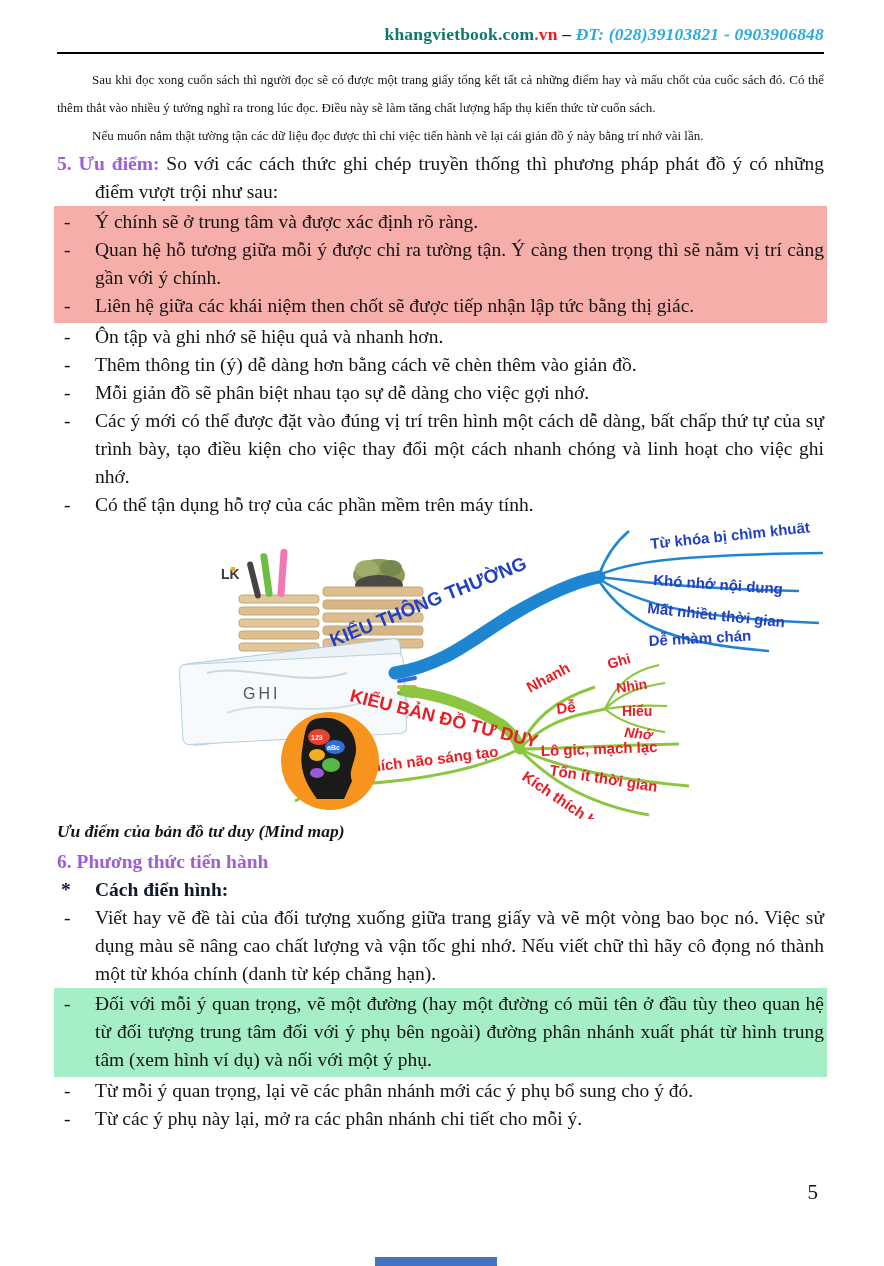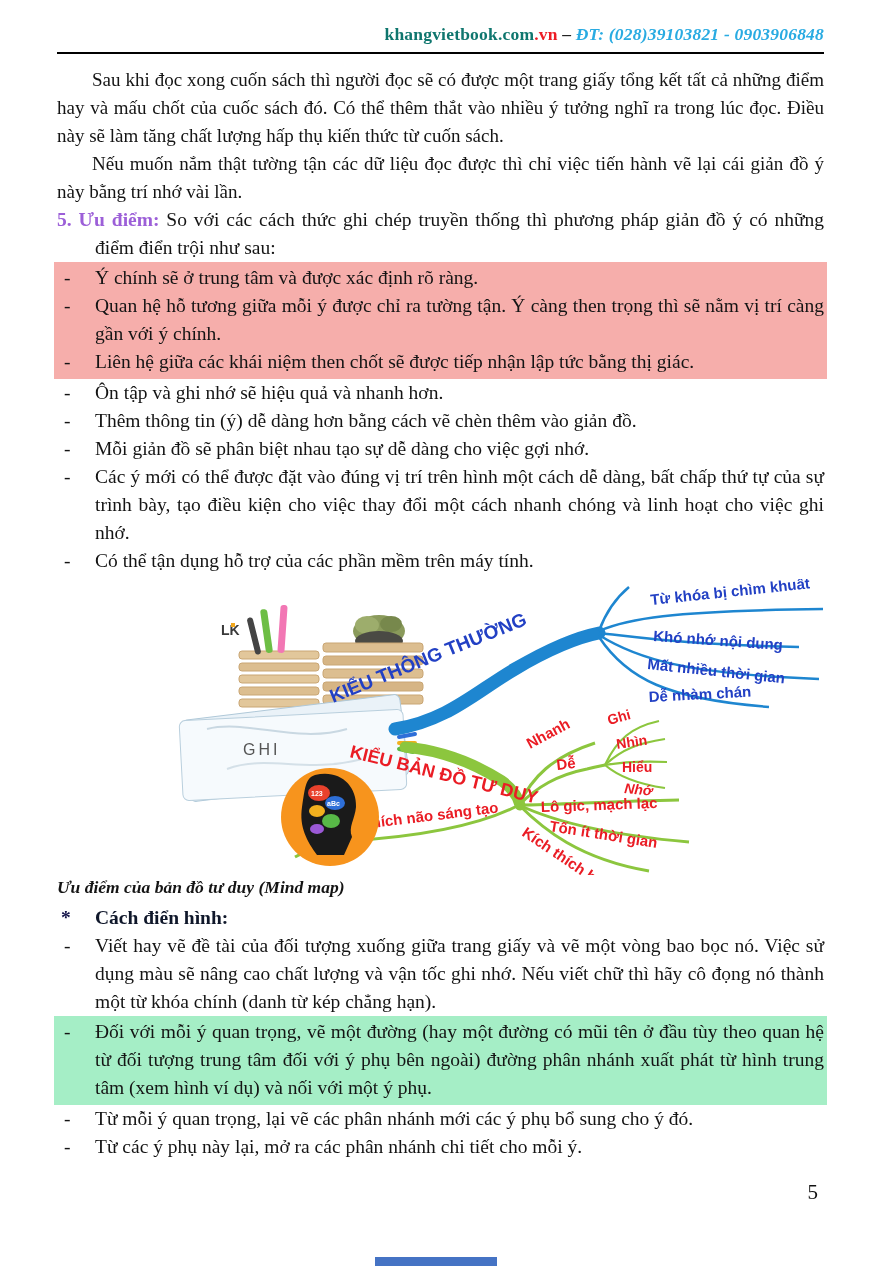--- a/index.html
+++ b/index.html
@@ -10,21 +10,21 @@
   }
   .content{padding:0 60px 0 57px;}
   
   .header{padding-top:24px;text-align:right;font-weight:bold;font-size:17.5px;letter-spacing:0.2px;}
   .header .site{color:#0f766e;}
   .header .suffix{color:#ED1C24;text-align:center;}
   .header .sep{color:#222;}
   .header .phone{color:#29ABE2;font-style:italic;}
   .rule{border:none;border-top:2.6px solid #000;margin:7px 0 12px 0;}
   
-  .para{font-size:19px;line-height:28px;text-align:justify;text-indent:35px;margin:0 0 0 0;}
+  .para{font-size:13px;line-height:28px;text-align:justify;text-indent:35px;margin:0 0 0 0;}
   .s-head{font-size:19.5px;line-height:28px;text-align:justify;margin:0;padding-left:38px;text-indent:-38px;}
   .h-purple{color:#9C5FD8;font-weight:bold;}
   .h-blue{color:#0f172a;font-weight:bold;}
   .li{display:flex;font-size:19.5px;line-height:28px;}
   .li .dash{flex:0 0 38px;box-sizing:border-box;padding-left:7px;}
   .li .li-text{flex:1;text-align:justify;}
   .hl-pink{background:#F6AEAB;margin:0 -3px;padding:2px 3px 3px 3px;}
   .hl-green{background:#A5EEC6;margin:0 -3px;padding:2px 3px 3px 3px;}
   .star{flex:0 0 38px;box-sizing:border-box;padding-left:4px;color:#14144A;font-weight:bold;}
   
@@ -41,21 +41,21 @@
   <div class="content">
 
     <div class="header">
       <span class="site">khangvietbook.com</span><span class="suffix">.vn</span><span class="sep"> – </span><span class="phone">ĐT: (028)39103821 - 0903906848</span>
     </div>
     <hr class="rule">
 
     <p class="para">Sau khi đọc xong cuốn sách thì người đọc sẽ có được một trang giấy tổng kết tất cả những điểm hay và mấu chốt của cuốc sách đó. Có thể thêm thắt vào nhiều ý tưởng nghĩ ra trong lúc đọc. Điều này sẽ làm tăng chất lượng hấp thụ kiến thức từ cuốn sách.</p>
     <p class="para">Nếu muốn nắm thật tường tận các dữ liệu đọc được thì chỉ việc tiến hành vẽ lại cái giản đồ ý này bằng trí nhớ vài lần.</p>
 
-    <p class="s-head"><span class="h-purple">5. Ưu điểm:</span> <span>So với các cách thức ghi chép truyền thống thì phương pháp giản đồ ý có những điểm điển trội như sau:</span></p>
+    <p class="s-head"><span class="h-purple">5. Ưu điểm:</span> <span>So với các cách thức ghi chép truyền thống thì phương pháp phát đồ ý có những điểm vượt trội như sau:</span></p>
 
     <div class="hl-pink">
       <div class="li">
           <span class="dash">-</span>
           <div class="li-text">Ý chính sẽ ở trung tâm và được xác định rõ ràng.</div>
         </div>
       <div class="li">
           <span class="dash">-</span>
           <div class="li-text">Quan hệ hỗ tương giữa mỗi ý được chỉ ra tường tận. Ý càng then trọng thì sẽ nằm vị trí càng gần với ý chính.</div>
         </div>
@@ -178,20 +178,21 @@
           <ellipse cx="184" cy="242" rx="9" ry="7" fill="#58B847"></ellipse>
           <ellipse cx="170" cy="250" rx="7" ry="5" fill="#9B59D6"></ellipse>
           <text x="164" y="217" font-size="7" font-weight="bold" fill="#FFF" class="mm-sans">123</text>
           <text x="180" y="227" font-size="7" font-weight="bold" fill="#FFF" class="mm-sans">aBc</text>
         </g>
       </svg>
     </div>
 
     <p class="figure-caption">Ưu điểm của bản đồ tư duy (Mind map)</p>
 
+    <p class="s-head"><span class="h-purple">6. Phương thức tiến hành</span></p>
 
     <div class="li">
         <span class="star">*</span>
         <div class="li-text"><span class="h-blue">Cách điển hình:</span></div>
       </div>
 
     <div class="li">
         <span class="dash">-</span>
         <div class="li-text">Viết hay vẽ đề tài của đối tượng xuống giữa trang giấy và vẽ một vòng bao bọc nó. Việc sử dụng màu sẽ nâng cao chất lượng và vận tốc ghi nhớ. Nếu viết chữ thì hãy cô đọng nó thành một từ khóa chính (danh từ kép chẳng hạn).</div>
       </div>

